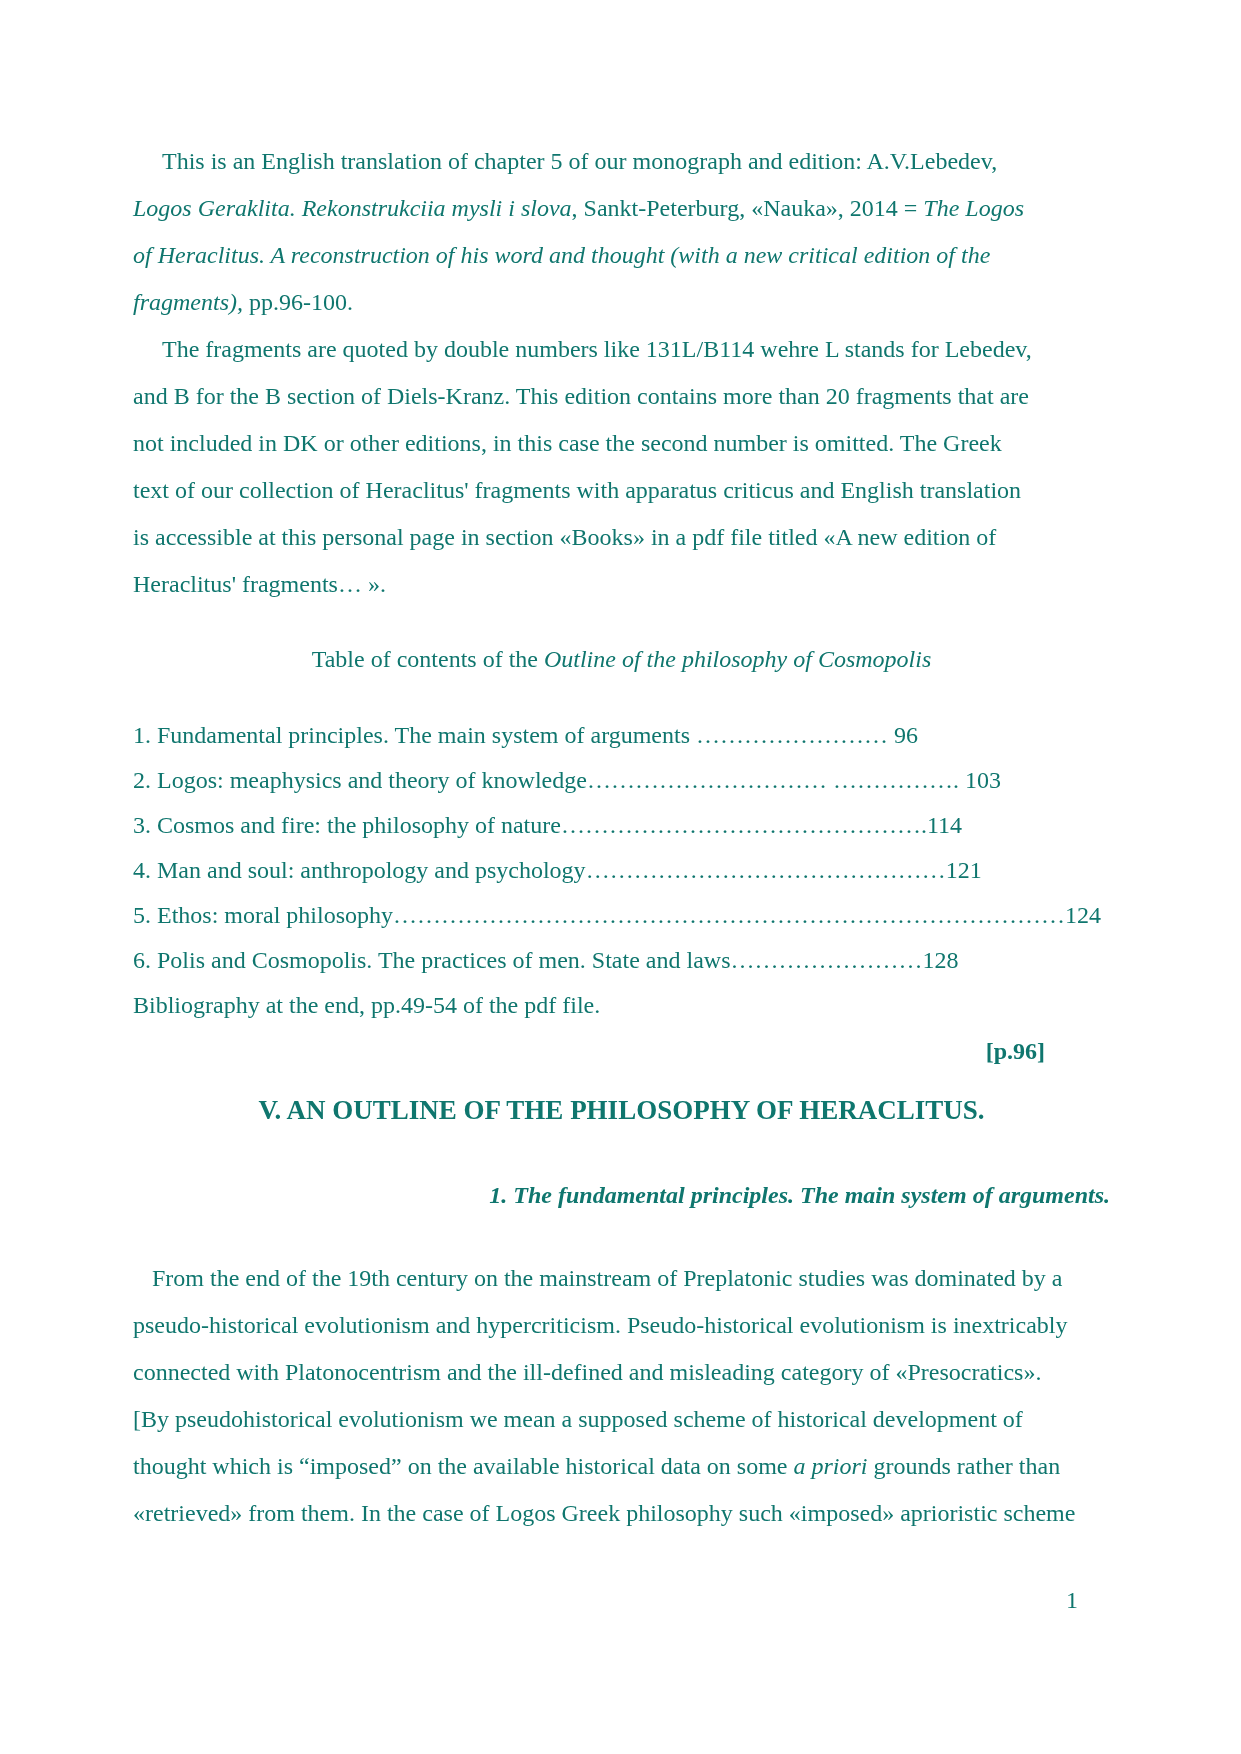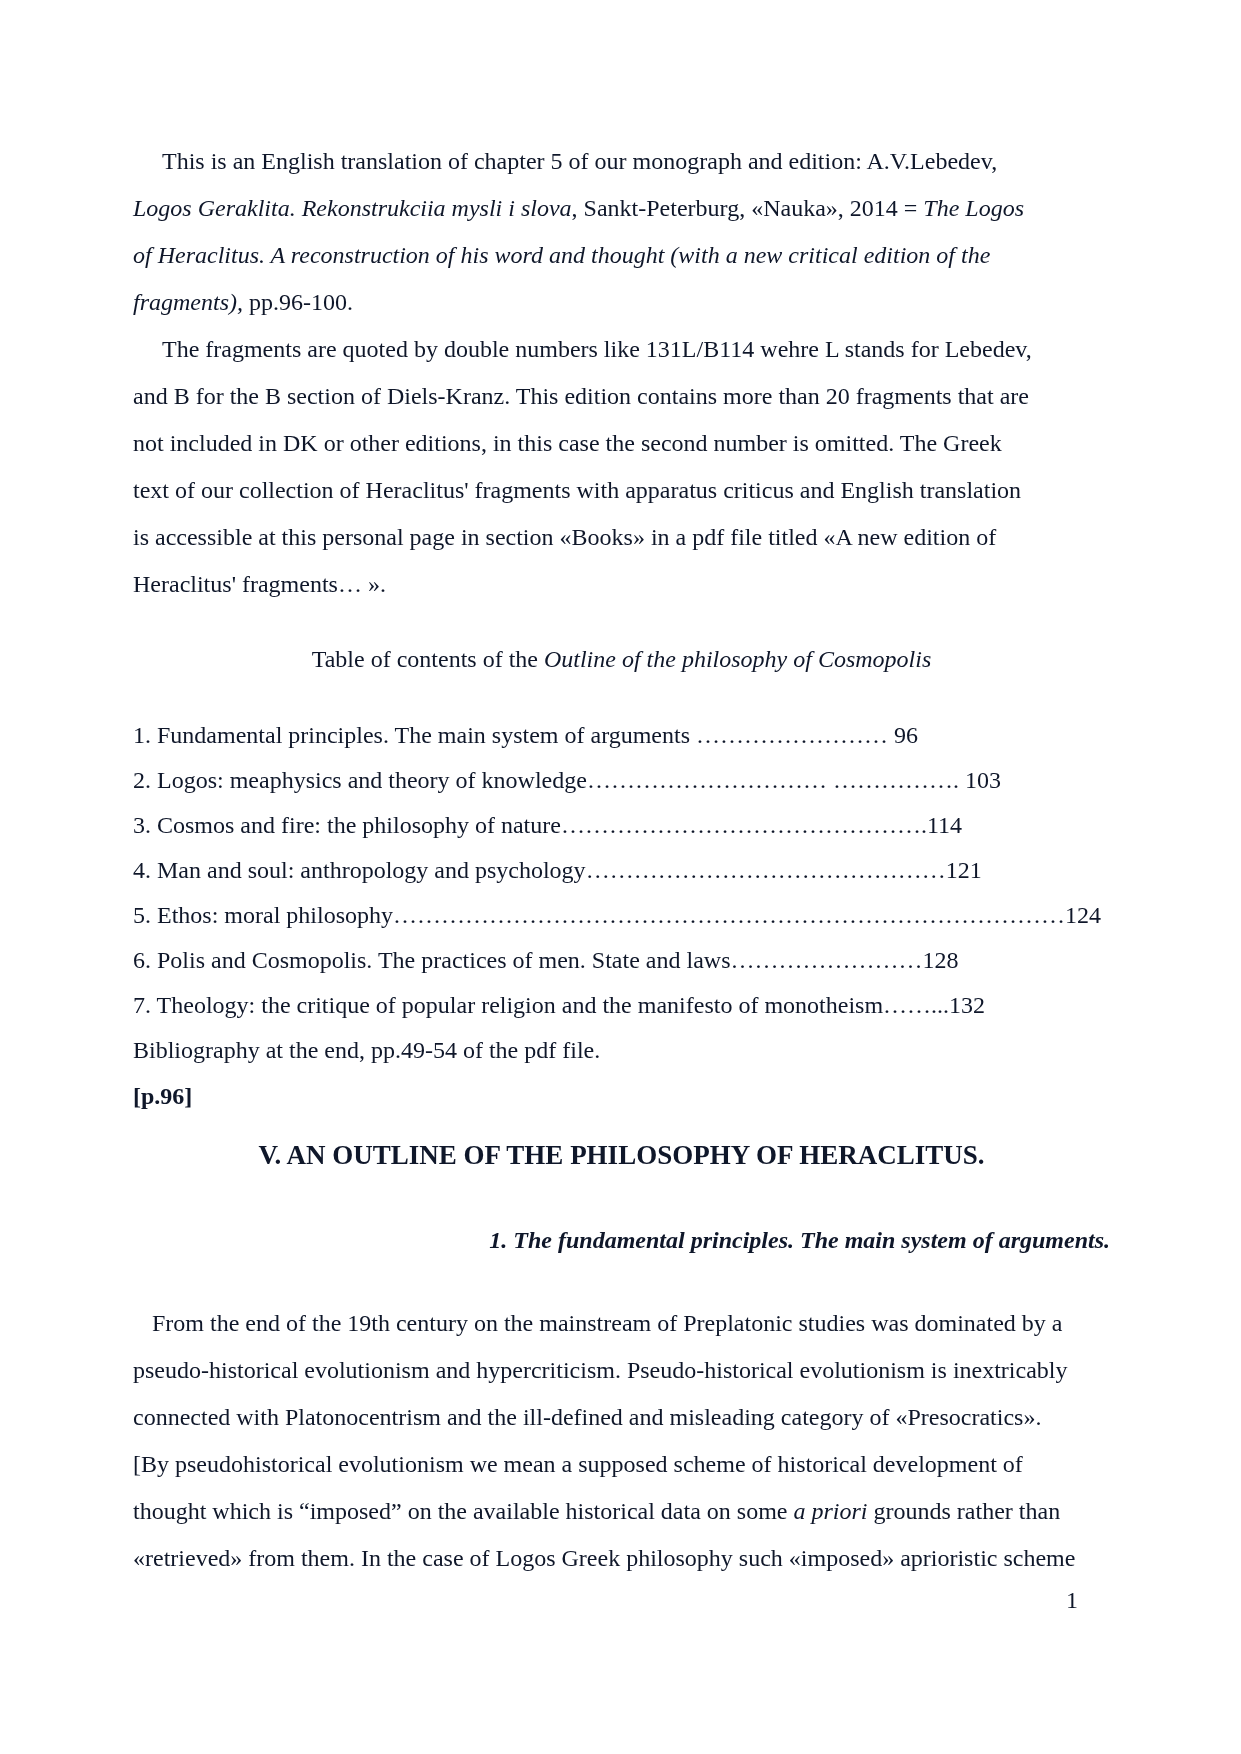--- a/index.html
+++ b/index.html
@@ -6,21 +6,21 @@
     margin: 0;
     padding: 0;
     background: #ffffff;
   }
   .page {
     position: relative;
     width: 1241px;
     height: 1754px;
     margin: 0 auto;
     background: #ffffff;
-    color: #0f172a;
+    color: #0f766e;
     font-family: "Liberation Serif", serif;
     font-size: 24px;
     box-sizing: border-box;
     padding: 138px 131px 0 133px;
     overflow: hidden;
   }
   .para { margin: 0; }
   .line {
     display: block;
     line-height: 47px;
@@ -37,21 +37,21 @@
     white-space: pre;
   }
   .toc-line {
     display: block;
     line-height: 45px;
     white-space: pre;
   }
   .page-marker {
     margin-top: 0;
     line-height: 47px;
-    text-align: left;
+    text-align: right;
     padding-right: 65px;
     font-weight: bold;
   }
   .section-heading {
     margin: 12px 0 0 0;
     text-align: center;
     font-size: 27px;
     line-height: 47px;
     font-weight: bold;
     font-style: normal;
@@ -96,21 +96,20 @@
 
   <div class="toc-heading"><span>Table of contents of the </span><span class="i">Outline of the philosophy of Cosmopolis</span></div>
 
   <div class="toc">
     <span class="toc-line"><span>1. Fundamental principles. The main system of arguments </span><span>……………………</span><span> 96</span></span>
     <span class="toc-line"><span>2. Logos: meaphysics and theory of knowledge</span><span>………………………… …………….</span><span> 103</span></span>
     <span class="toc-line"><span>3. Cosmos and fire: the philosophy of nature</span><span>……………………………………….</span><span>114</span></span>
     <span class="toc-line"><span>4. Man and soul: anthropology and psychology</span><span>………………………………………</span><span>121</span></span>
     <span class="toc-line"><span>5. Ethos: moral philosophy</span><span>…………………………………………………………………………</span><span>124</span></span>
     <span class="toc-line"><span>6. Polis and Cosmopolis. The practices of men. State and laws</span><span>……………………</span><span>128</span></span>
-    <span class="toc-line"><span>7. Theology: the critique of popular religion and the manifesto of monotheism</span><span>……...</span><span>132</span></span>
     <span class="toc-line">Bibliography at the end, pp.49-54 of the pdf file.</span>
   </div>
 
   <div class="page-marker">[p.96]</div>
 
   <h1 class="section-heading">V. AN OUTLINE OF THE PHILOSOPHY OF HERACLITUS.</h1>
 
   <h2 class="sub-heading">1. The fundamental principles. The main system of arguments.</h2>
 
   <p class="para body-para">

